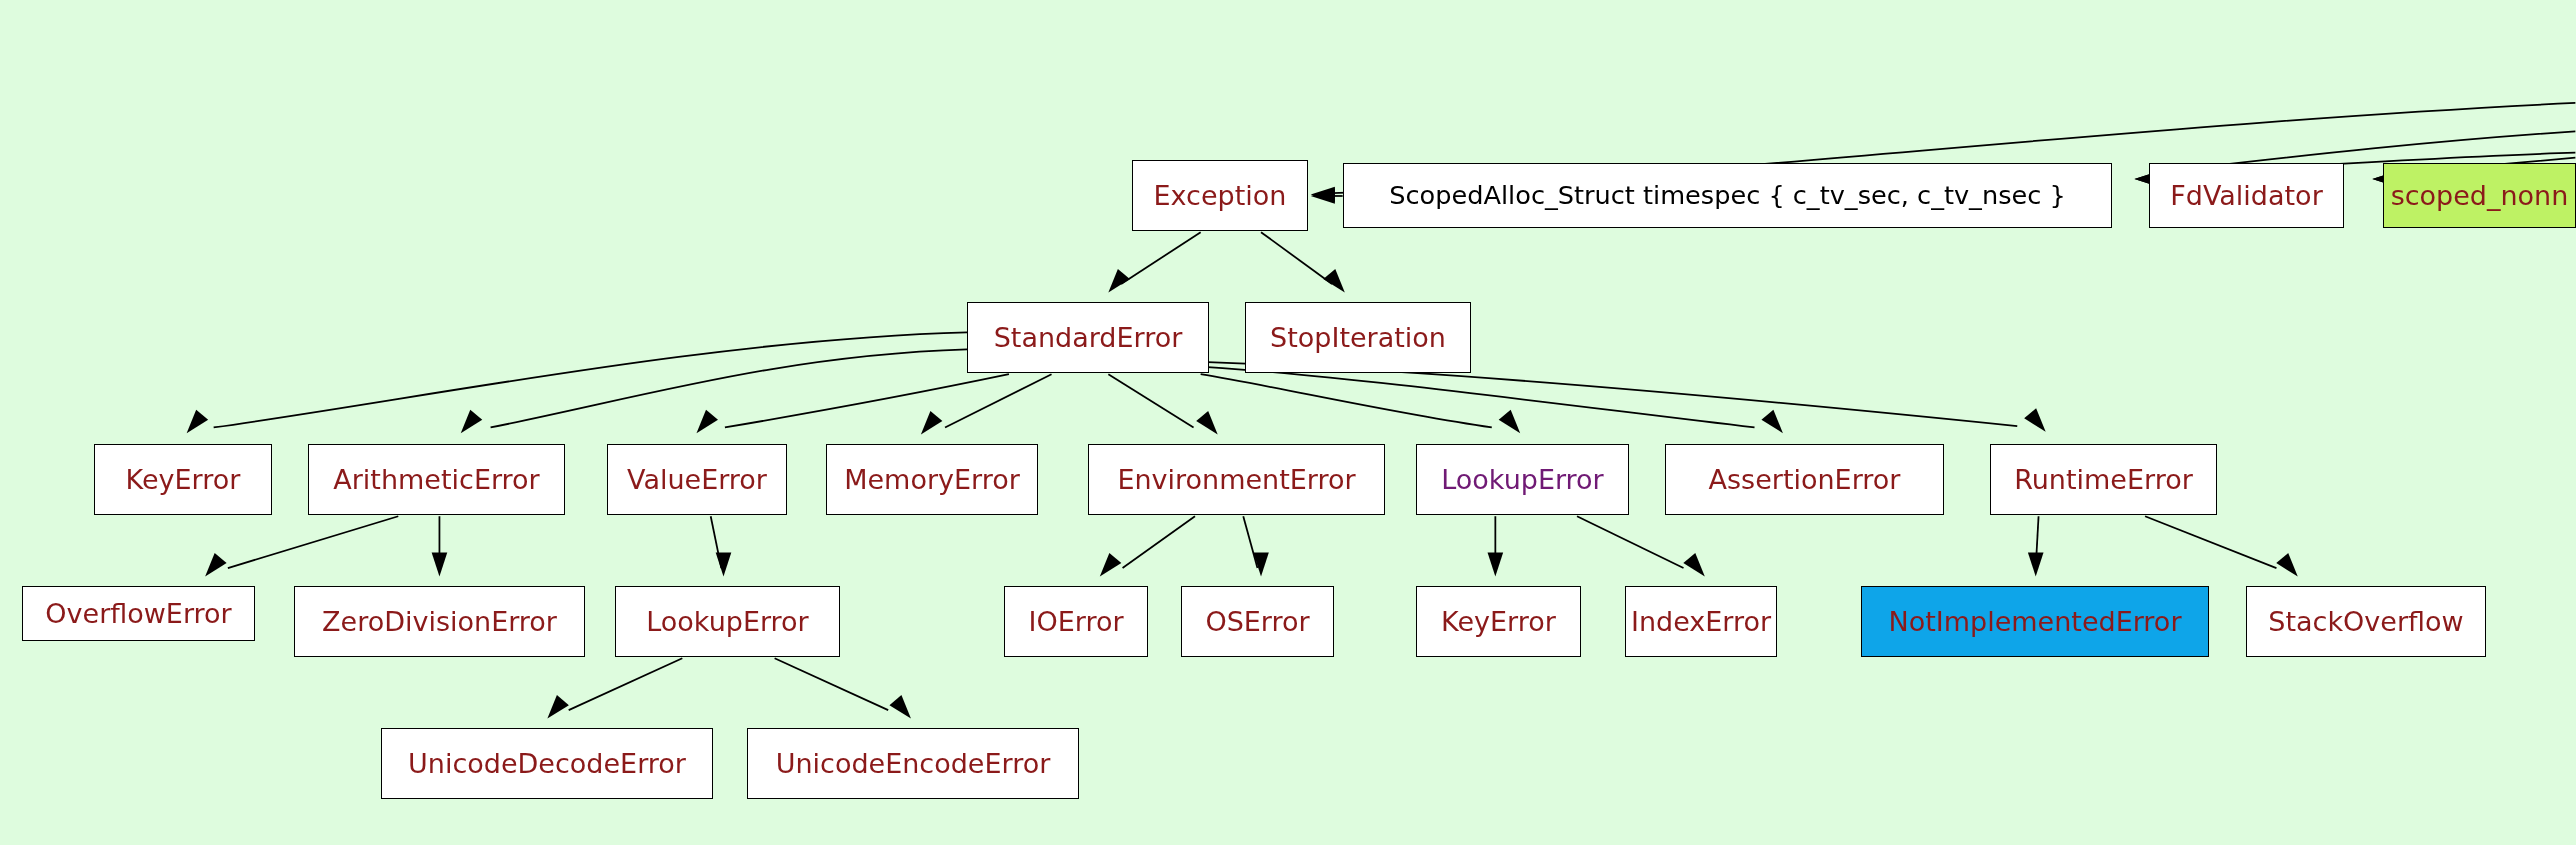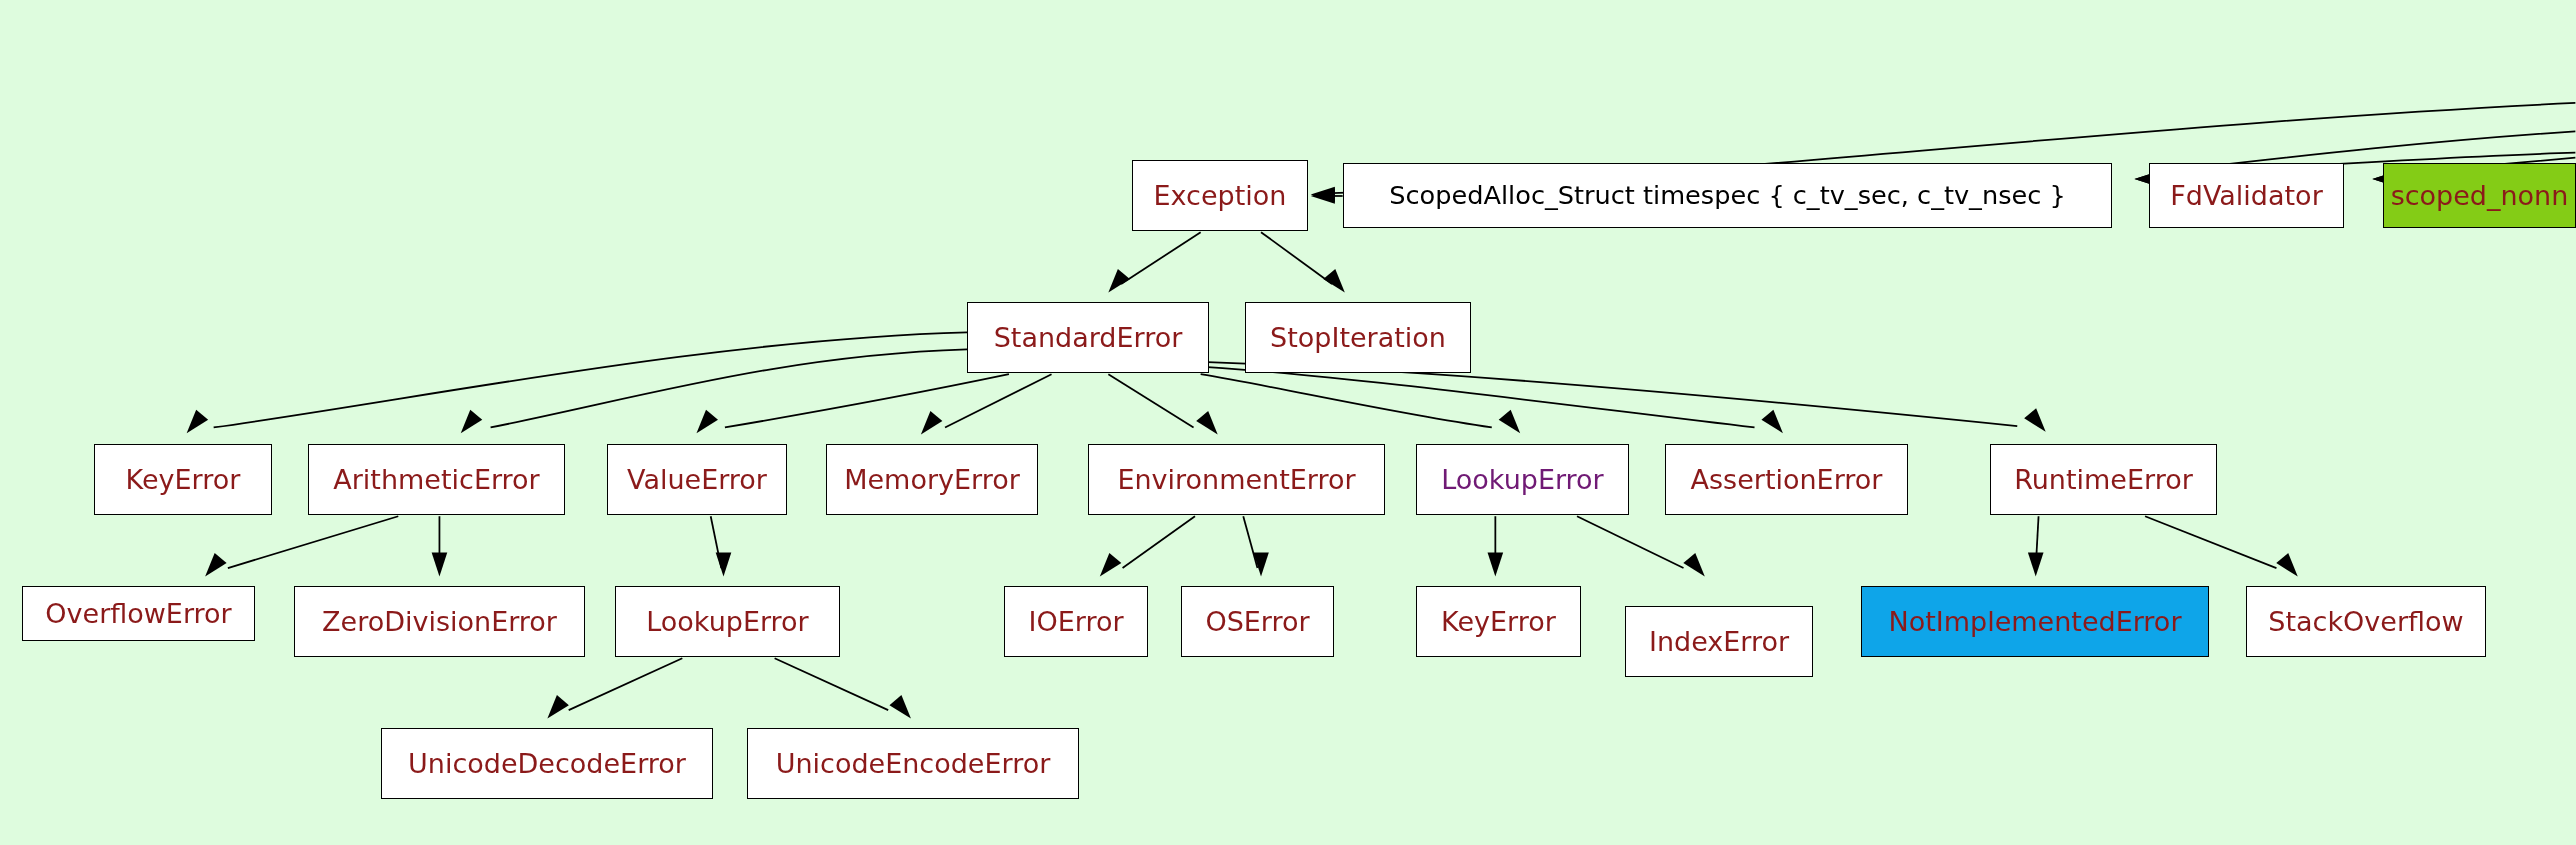--- a/index.html
+++ b/index.html
@@ -111,21 +111,21 @@
   <div id="node-layer">
       <div class="node" style="left: 1132px; top: 160px; width: 176px; height: 71px; color: rgb(139, 26, 26); font-size: 27px; border-color: rgb(0, 0, 0); background: rgb(255, 255, 255);">
         <span class="node-label">Exception</span>
       </div>
       <div class="node" style="left: 1343px; top: 163px; width: 769px; height: 65px; color: rgb(0, 0, 0); font-size: 25.6px; border-color: rgb(0, 0, 0); background: rgb(255, 255, 255);">
         <span class="node-label">ScopedAlloc_Struct timespec { c_tv_sec, c_tv_nsec }</span>
       </div>
       <div class="node" style="left: 2149px; top: 163px; width: 195px; height: 65px; color: rgb(139, 26, 26); font-size: 27px; border-color: rgb(0, 0, 0); background: rgb(255, 255, 255);">
         <span class="node-label">FdValidator</span>
       </div>
-      <div class="node" style="left: 2383px; top: 163px; width: 193px; height: 65px; color: rgb(139, 26, 26); font-size: 27px; border-color: rgb(0, 0, 0); background: #84cc16;">
+      <div class="node" style="left: 2383px; top: 163px; width: 193px; height: 65px; color: rgb(139, 26, 26); font-size: 27px; border-color: rgb(0, 0, 0); background: #bef264;">
         <span class="node-label">scoped_nonn</span>
       </div>
       <div class="node" style="left: 967px; top: 302px; width: 242px; height: 71px; color: rgb(139, 26, 26); font-size: 27px; border-color: rgb(0, 0, 0); background: rgb(255, 255, 255);">
         <span class="node-label">StandardError</span>
       </div>
       <div class="node" style="left: 1245px; top: 302px; width: 226px; height: 71px; color: rgb(139, 26, 26); font-size: 27px; border-color: rgb(0, 0, 0); background: rgb(255, 255, 255);">
         <span class="node-label">StopIteration</span>
       </div>
       <div class="node" style="left: 94px; top: 444px; width: 178px; height: 71px; color: rgb(139, 26, 26); font-size: 27px; border-color: rgb(0, 0, 0); background: rgb(255, 255, 255);">
         <span class="node-label">KeyError</span>
@@ -138,21 +138,21 @@
       </div>
       <div class="node" style="left: 826px; top: 444px; width: 212px; height: 71px; color: rgb(139, 26, 26); font-size: 27px; border-color: rgb(0, 0, 0); background: rgb(255, 255, 255);">
         <span class="node-label">MemoryError</span>
       </div>
       <div class="node" style="left: 1088px; top: 444px; width: 297px; height: 71px; color: rgb(139, 26, 26); font-size: 27px; border-color: rgb(0, 0, 0); background: rgb(255, 255, 255);">
         <span class="node-label">EnvironmentError</span>
       </div>
       <div class="node" style="left: 1416px; top: 444px; width: 213px; height: 71px; color: #701a75; font-size: 27px; border-color: rgb(0, 0, 0); background: rgb(255, 255, 255);">
         <span class="node-label">LookupError</span>
       </div>
-      <div class="node" style="left: 1665px; top: 444px; width: 243px; height: 71px; color: rgb(139, 26, 26); font-size: 27px; border-color: rgb(0, 0, 0); background: rgb(255, 255, 255);">
+      <div class="node" style="left: 1665px; top: 444px; width: 279px; height: 71px; color: rgb(139, 26, 26); font-size: 27px; border-color: rgb(0, 0, 0); background: rgb(255, 255, 255);">
         <span class="node-label">AssertionError</span>
       </div>
       <div class="node" style="left: 1942px; top: 444px; width: 227px; height: 71px; color: rgb(139, 26, 26); font-size: 27px; border-color: rgb(0, 0, 0); background: rgb(255, 255, 255); margin-left: 48px;">
         <span class="node-label">RuntimeError</span>
       </div>
       <div class="node" style="left: 22px; top: 586px; width: 233px; height: 55px; color: rgb(139, 26, 26); font-size: 27px; border-color: rgb(0, 0, 0); background: rgb(255, 255, 255);">
         <span class="node-label">OverflowError</span>
       </div>
       <div class="node" style="left: 294px; top: 586px; width: 291px; height: 71px; color: rgb(139, 26, 26); font-size: 27px; border-color: rgb(0, 0, 0); background: rgb(255, 255, 255);">
         <span class="node-label">ZeroDivisionError</span>
@@ -162,21 +162,21 @@
       </div>
       <div class="node" style="left: 1004px; top: 586px; width: 144px; height: 71px; color: rgb(139, 26, 26); font-size: 27px; border-color: rgb(0, 0, 0); background: rgb(255, 255, 255);">
         <span class="node-label">IOError</span>
       </div>
       <div class="node" style="left: 1181px; top: 586px; width: 153px; height: 71px; color: rgb(139, 26, 26); font-size: 27px; border-color: rgb(0, 0, 0); background: rgb(255, 255, 255);">
         <span class="node-label">OSError</span>
       </div>
       <div class="node" style="left: 1416px; top: 586px; width: 165px; height: 71px; color: rgb(139, 26, 26); font-size: 27px; border-color: rgb(0, 0, 0); background: rgb(255, 255, 255);">
         <span class="node-label">KeyError</span>
       </div>
-      <div class="node" style="left: 1625px; top: 606px; width: 188px; height: 71px; color: rgb(139, 26, 26); font-size: 27px; border-color: rgb(0, 0, 0); background: rgb(255, 255, 255);">
+      <div class="node" style="left: 1625px; top: 586px; width: 152px; height: 71px; color: rgb(139, 26, 26); font-size: 27px; border-color: rgb(0, 0, 0); background: rgb(255, 255, 255);">
         <span class="node-label">IndexError</span>
       </div>
       <div class="node" style="left: 1861px; top: 586px; width: 348px; height: 71px; color: rgb(139, 26, 26); font-size: 27px; border-color: rgb(0, 0, 0); background: #0ea5e9;">
         <span class="node-label">NotImplementedError</span>
       </div>
       <div class="node" style="left: 2246px; top: 586px; width: 240px; height: 71px; color: rgb(139, 26, 26); font-size: 27px; border-color: rgb(0, 0, 0); background: rgb(255, 255, 255);">
         <span class="node-label">StackOverflow</span>
       </div>
       <div class="node" style="left: 381px; top: 728px; width: 332px; height: 71px; color: rgb(139, 26, 26); font-size: 27px; border-color: rgb(0, 0, 0); background: rgb(255, 255, 255);">
         <span class="node-label">UnicodeDecodeError</span>

